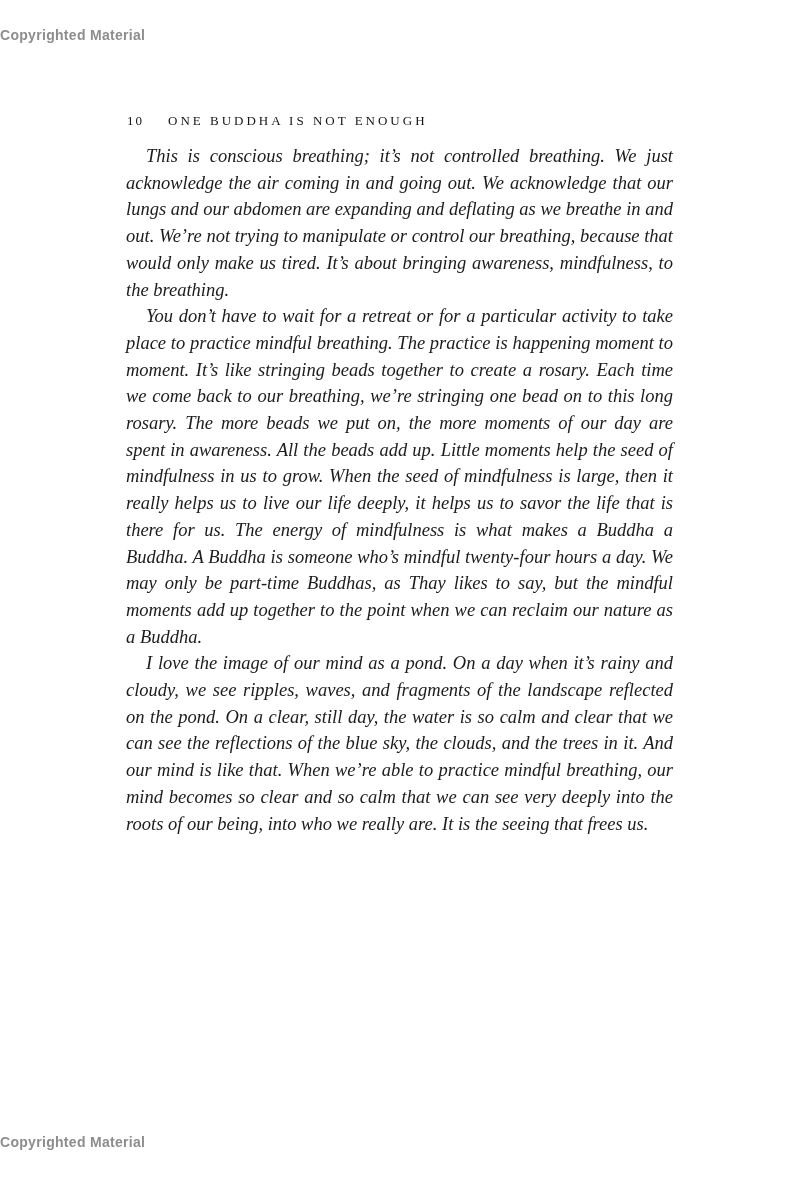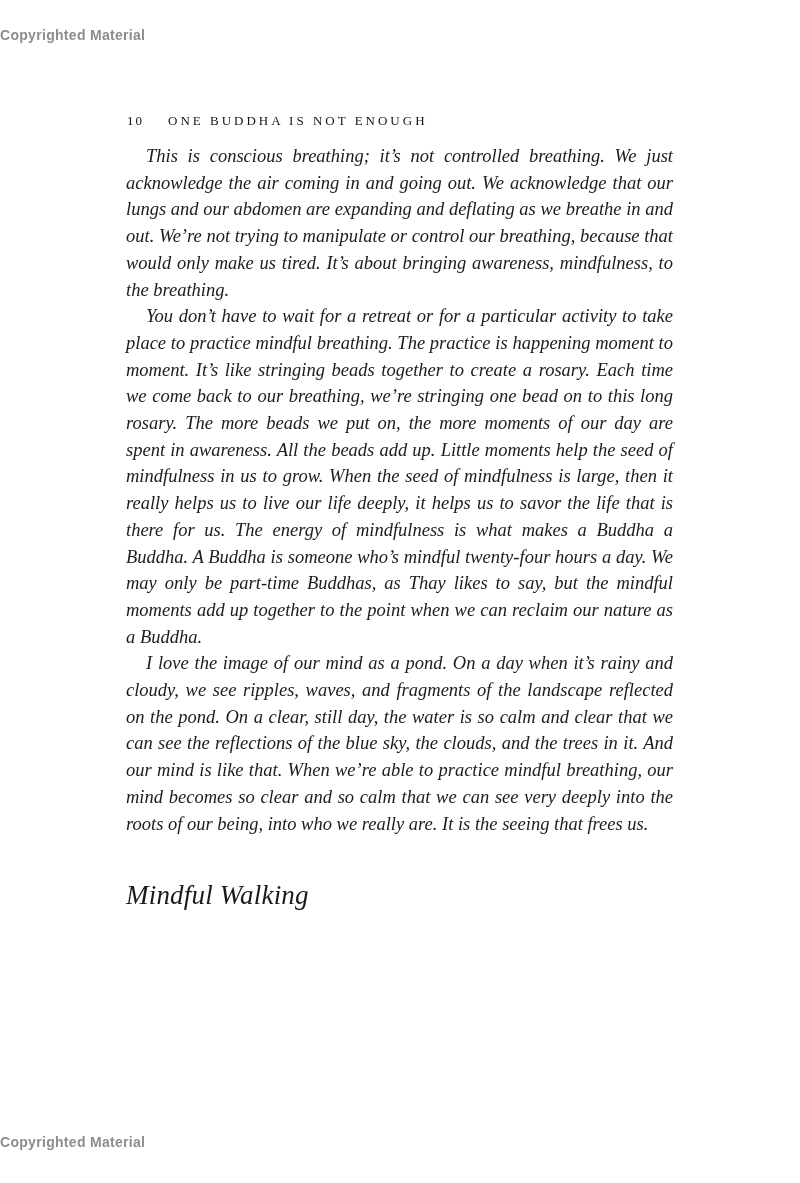--- a/index.html
+++ b/index.html
@@ -81,19 +81,18 @@
 
   <div class="running-head">
     <span class="page-number">10</span><span>ONE BUDDHA IS NOT ENOUGH</span>
   </div>
 
   <div class="body-col">
     <p>This is conscious breathing; it’s not controlled breathing. We just acknowledge the air coming in and going out. We acknowledge that our lungs and our abdomen are expanding and deflating as we breathe in and out. We’re not trying to manipulate or control our breathing, because that would only make us tired. It’s about bringing awareness, mindfulness, to the breathing.</p>
     <p>You don’t have to wait for a retreat or for a particular activity to take place to practice mindful breathing. The practice is happening moment to moment. It’s like stringing beads together to create a rosary. Each time we come back to our breathing, we’re stringing one bead on to this long rosary. The more beads we put on, the more moments of our day are spent in awareness. All the beads add up. Little moments help the seed of mindfulness in us to grow. When the seed of mindfulness is large, then it really helps us to live our life deeply, it helps us to savor the life that is there for us. The energy of mindfulness is what makes a Buddha a Buddha. A Buddha is someone who’s mindful twenty-four hours a day. We may only be part-time Buddhas, as Thay likes to say, but the mindful moments add up together to the point when we can reclaim our nature as a Buddha.</p>
     <p>I love the image of our mind as a pond. On a day when it’s rainy and cloudy, we see ripples, waves, and fragments of the landscape reflected on the pond. On a clear, still day, the water is so calm and clear that we can see the reflections of the blue sky, the clouds, and the trees in it. And our mind is like that. When we’re able to practice mindful breathing, our mind becomes so clear and so calm that we can see very deeply into the roots of our being, into who we really are. It is the seeing that frees us.</p>
 
-    <h2 class="section-heading">Mindful Walking</h2>
 
   </div>
 
   <div class="watermark watermark-bottom">Copyrighted Material</div>
 
 </div>
 
 </body></html>

